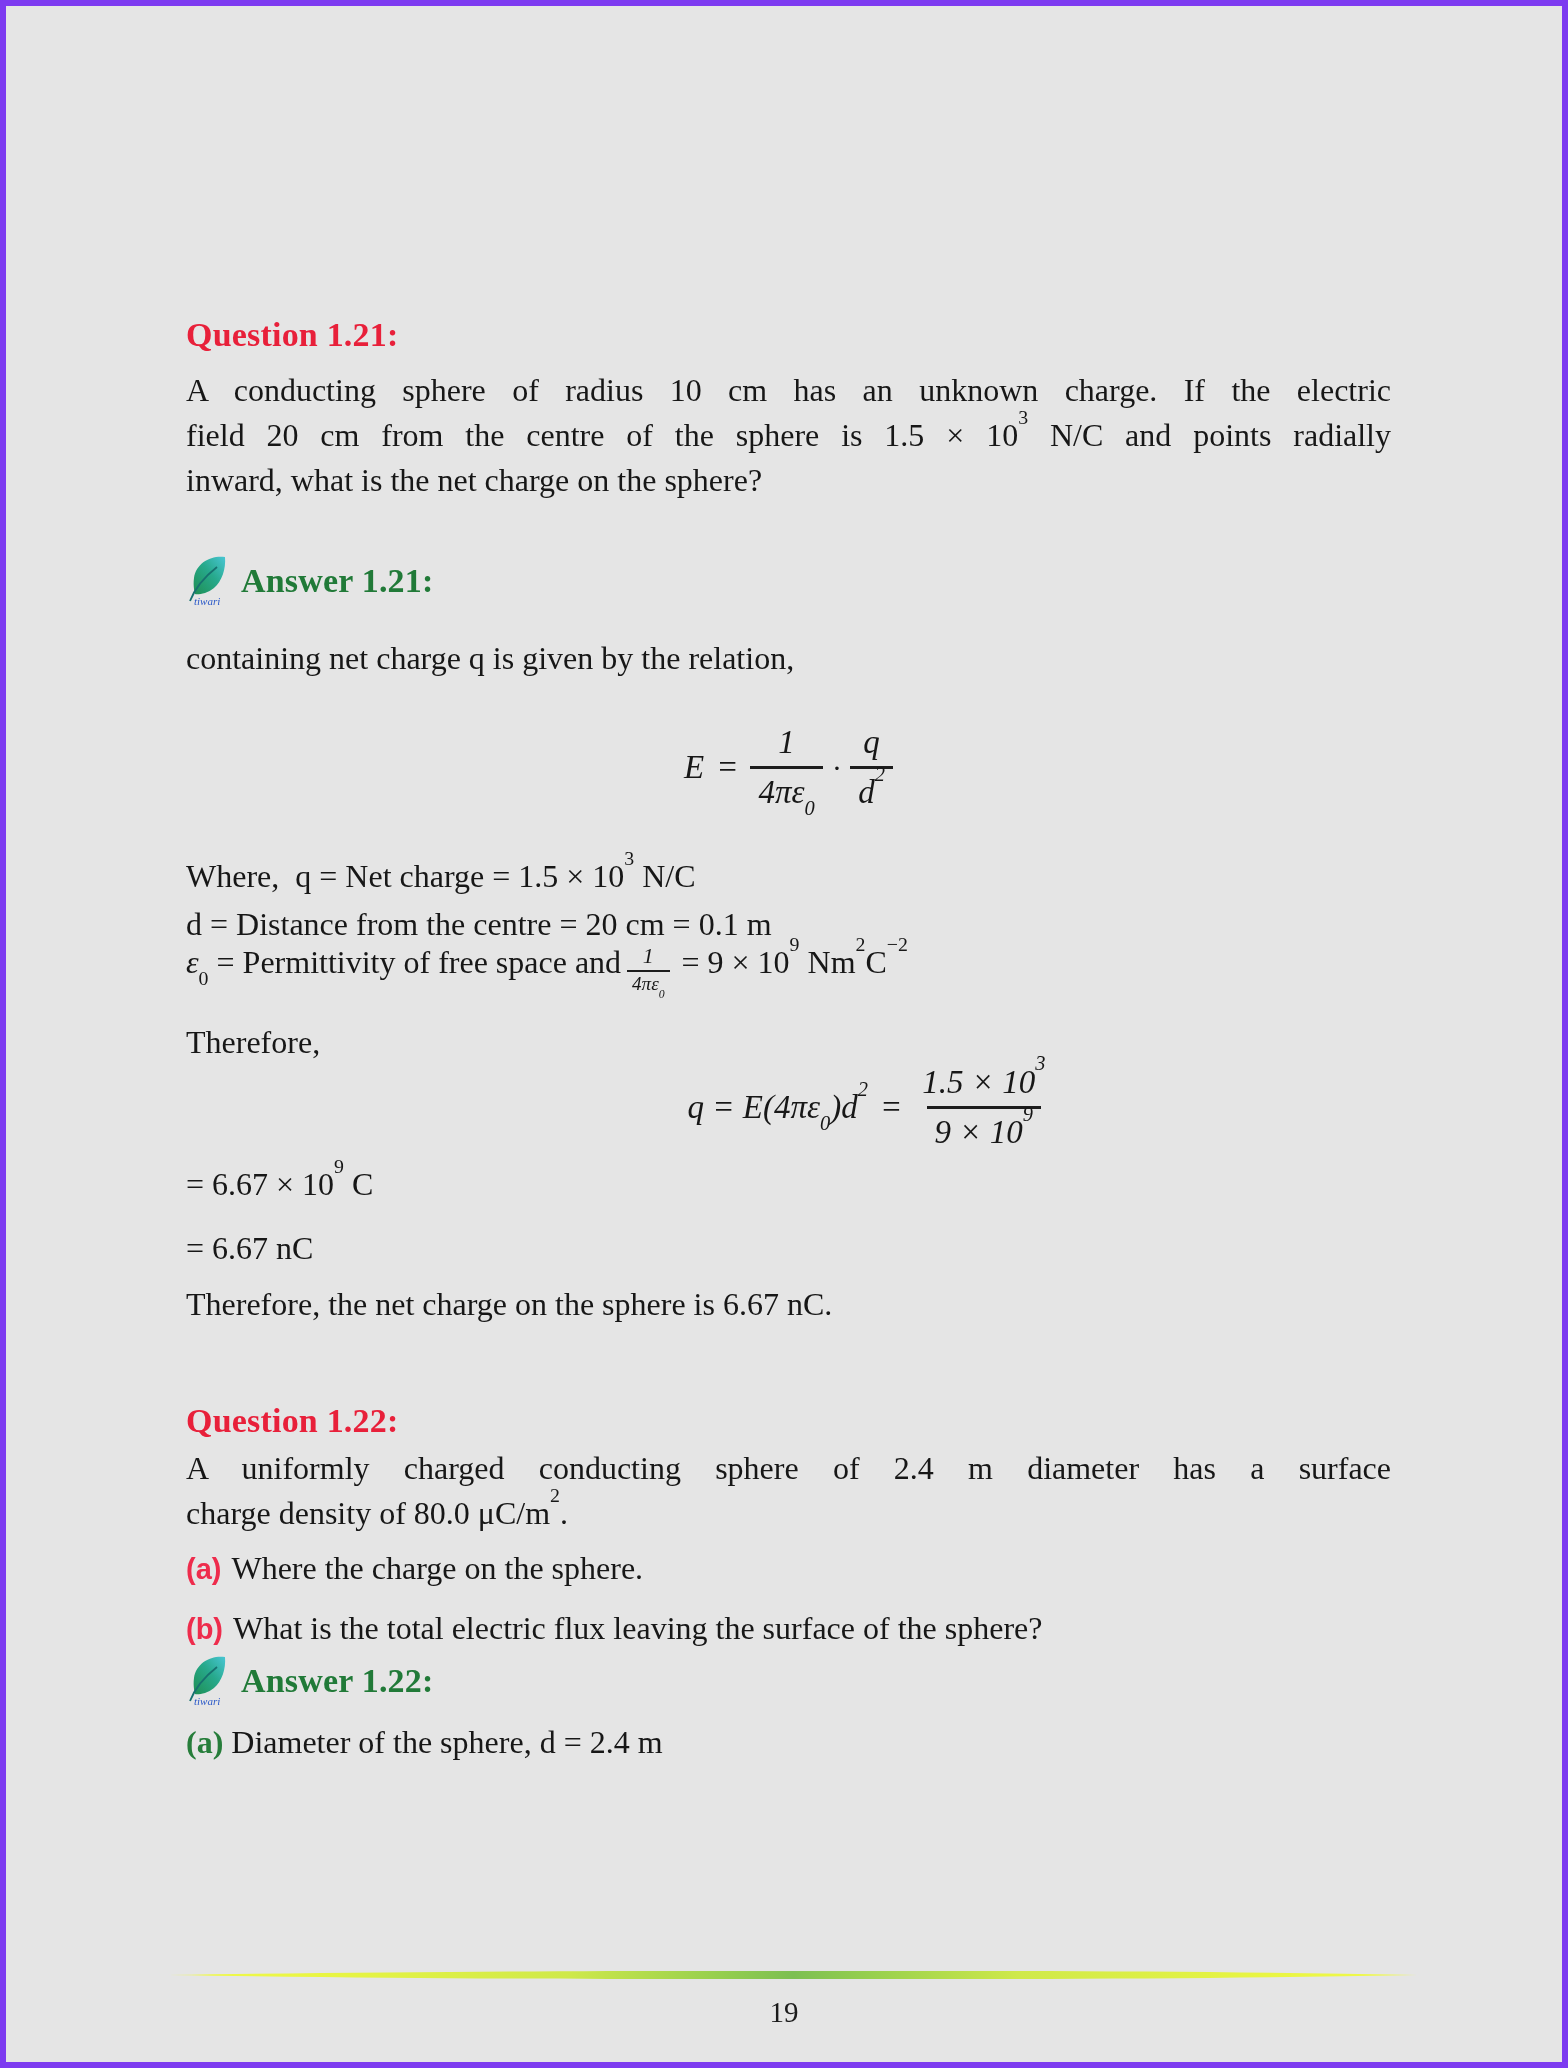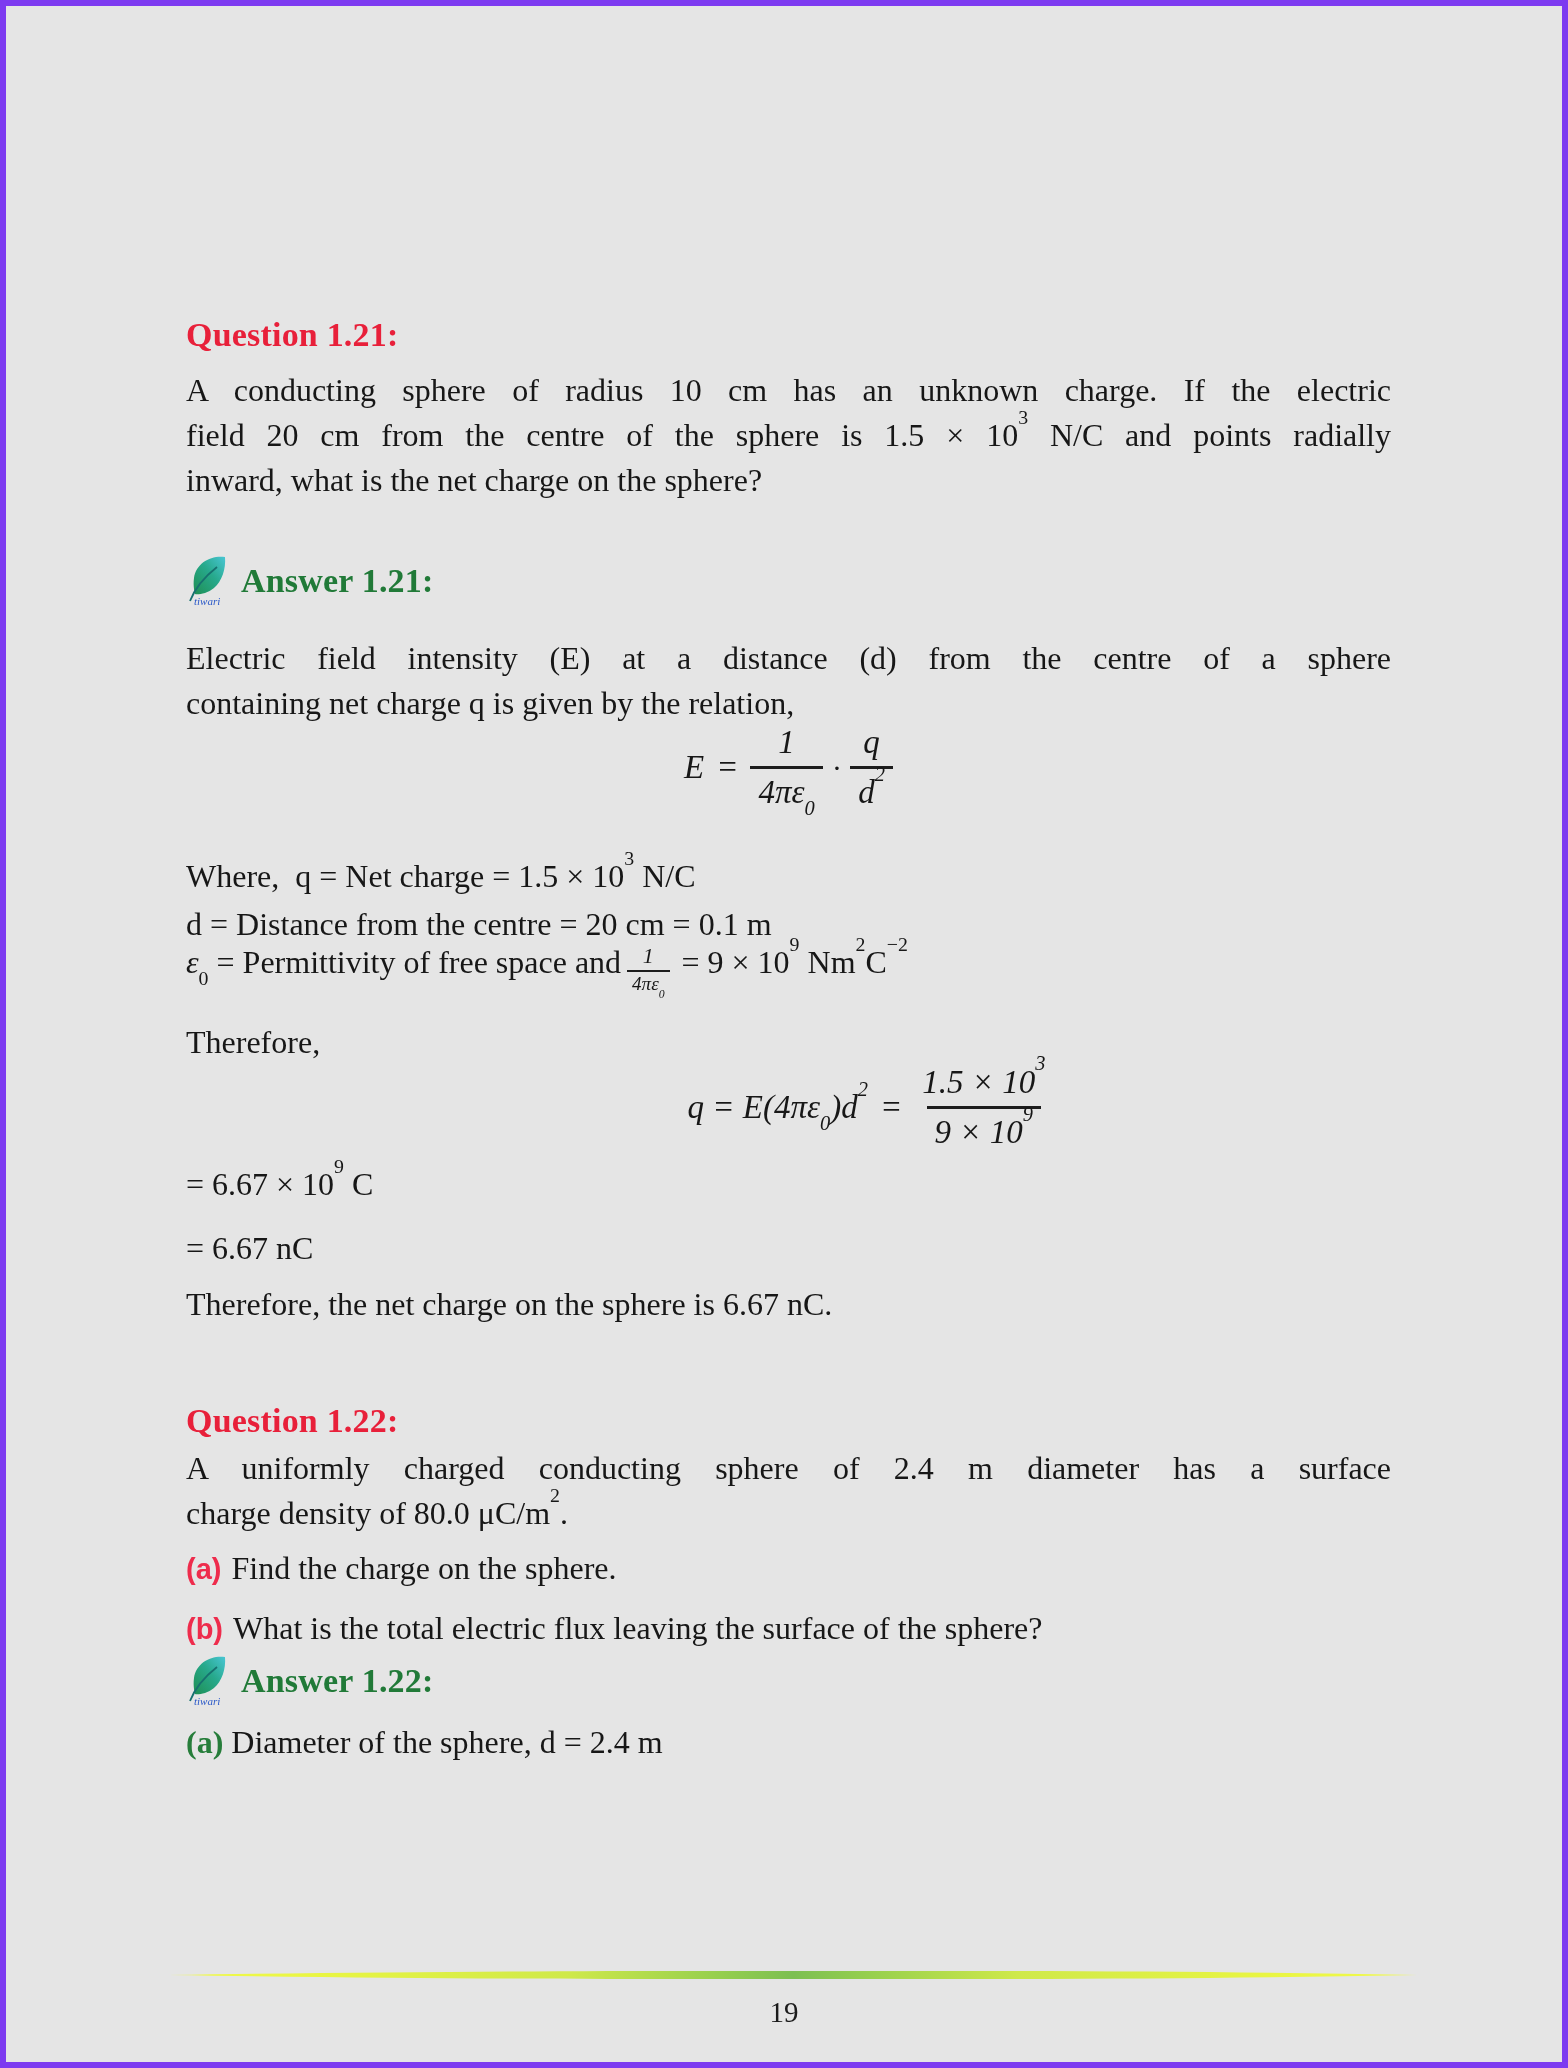--- a/index.html
+++ b/index.html
@@ -64,21 +64,20 @@
         </linearGradient>
       </defs>
       <path d="M39 3 C 25 1, 10 9, 8 24 C 6.8 32, 9 40, 9 40 C 11 41, 21 40, 28 34 C 36 27, 40 15, 39 3 Z" fill="url(#lg1)"></path>
       <path d="M4 47 C 9 34, 17 24, 31 13" stroke="#17706f" stroke-width="1.8" fill="none"></path>
       <text x="8" y="51" font-size="11" fill="#2b59c8" font-style="italic">tiwari</text>
     </svg>
     <span class="ahead">Answer 1.21:</span>
   </div>
 
   <div class="abs content body-text" style="top:630px;">
-    <div class="jline">Electric field intensity (E) at a distance (d) from the centre of a sphere</div>
     <div class="nline">containing net charge q is given by the relation,</div>
   </div>
 
   <div class="abs content eq" style="top:716px;">
     <span>E</span>
     <span class="spacer-eq">=</span>
     <span class="frac">
       <span class="num">1</span>
       <span class="den"><span>4πε</span><sub class="b">0</sub></span>
     </span>
@@ -119,21 +118,21 @@
 
   <div class="abs content body-text nline" style="top:1276px;">Therefore, the net charge on the sphere is 6.67 nC.</div>
 
   <div class="abs content qhead" style="top:1380px;margin-top:16px;">Question 1.22:</div>
 
   <div class="abs content body-text" style="top:1440px;">
     <div class="jline">A uniformly charged conducting sphere of 2.4 m diameter has a surface</div>
     <div class="nline"><span>charge density of 80.0 μC/m</span><sup class="s">2</sup><span>.</span></div>
   </div>
 
-  <div class="abs content body-text nline" style="top:1540px;"><span class="ab-label">(a)</span><span>Find the charge on the sphere.</span></div>
+  <div class="abs content body-text nline" style="top:1540px;"><span class="ab-label">(a)</span><span>Where the charge on the sphere.</span></div>
 
   <div class="abs content body-text nline" style="top:1600px;"><span class="ab-label">(b)</span><span>What is the total electric flux leaving the surface of the sphere?</span></div>
 
   <div class="abs content ahead-row" style="top:1648px;">
     <svg width="46" height="54" viewBox="0 0 46 54">
       <defs>
         <linearGradient id="lg2" x1="0" y1="1" x2="1" y2="0">
           <stop offset="0%" stop-color="#1f8f53"></stop>
           <stop offset="55%" stop-color="#27a98c"></stop>
           <stop offset="100%" stop-color="#49c6d4"></stop>

